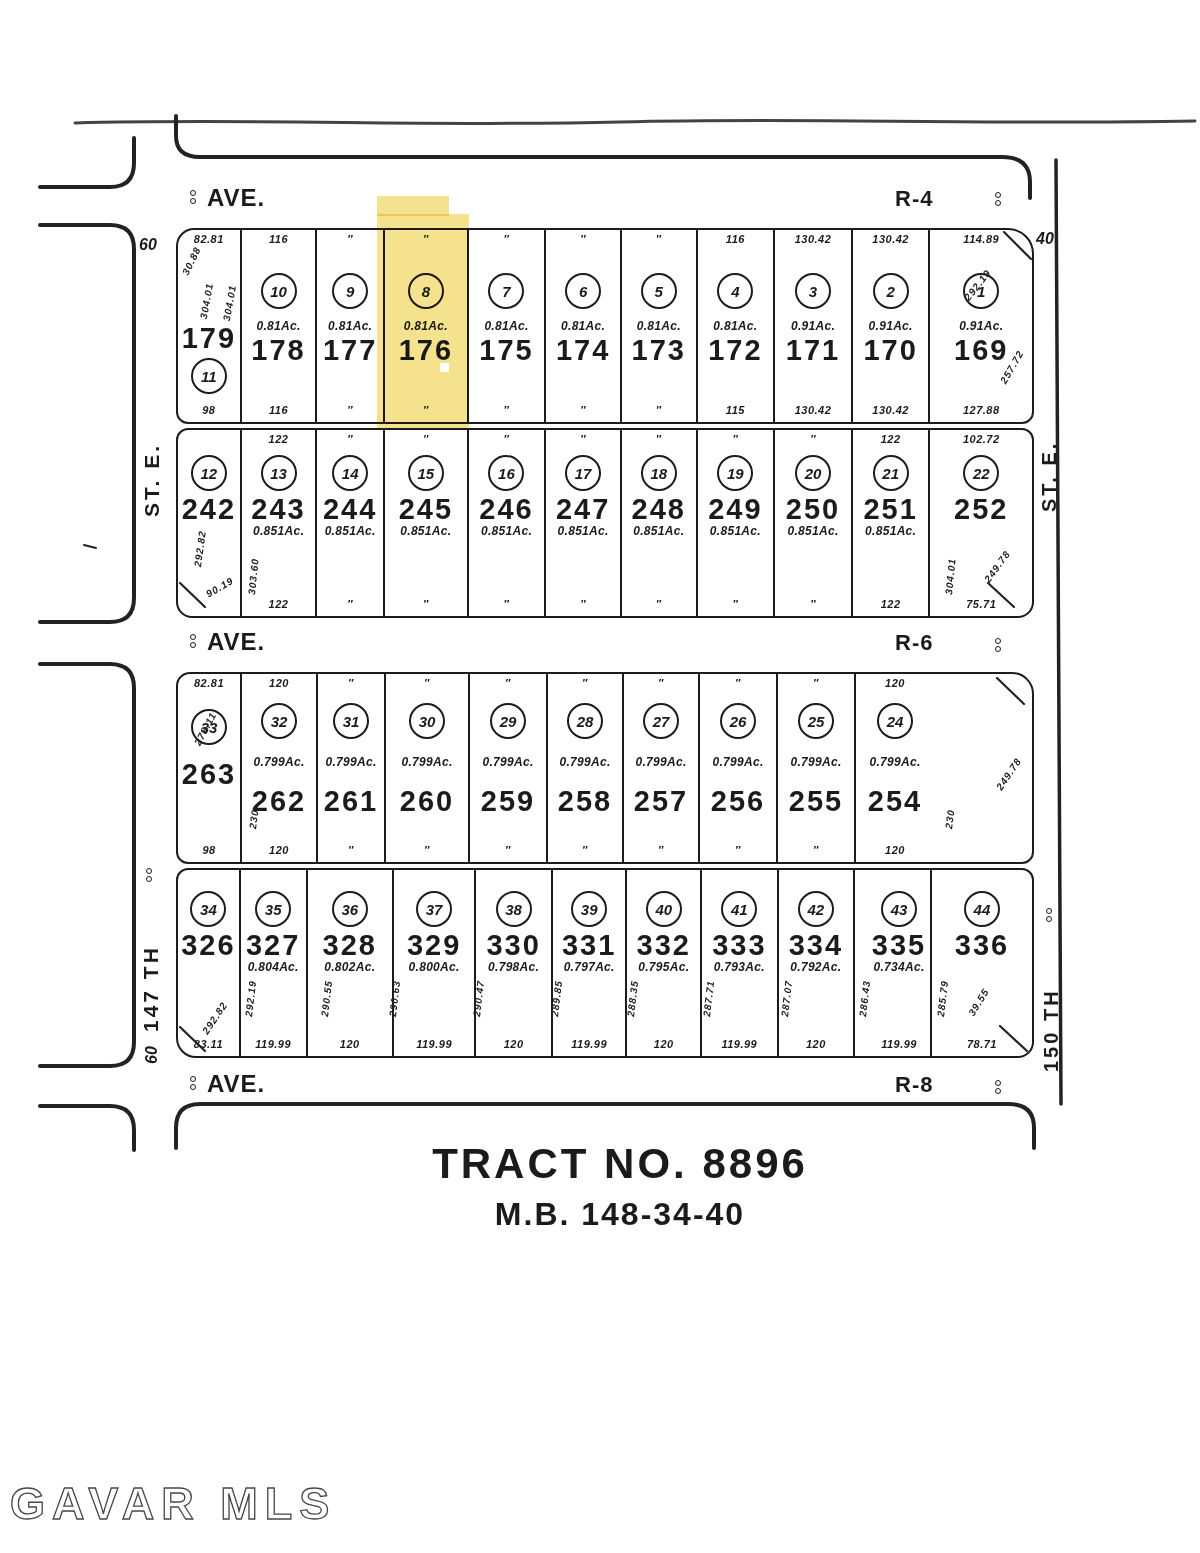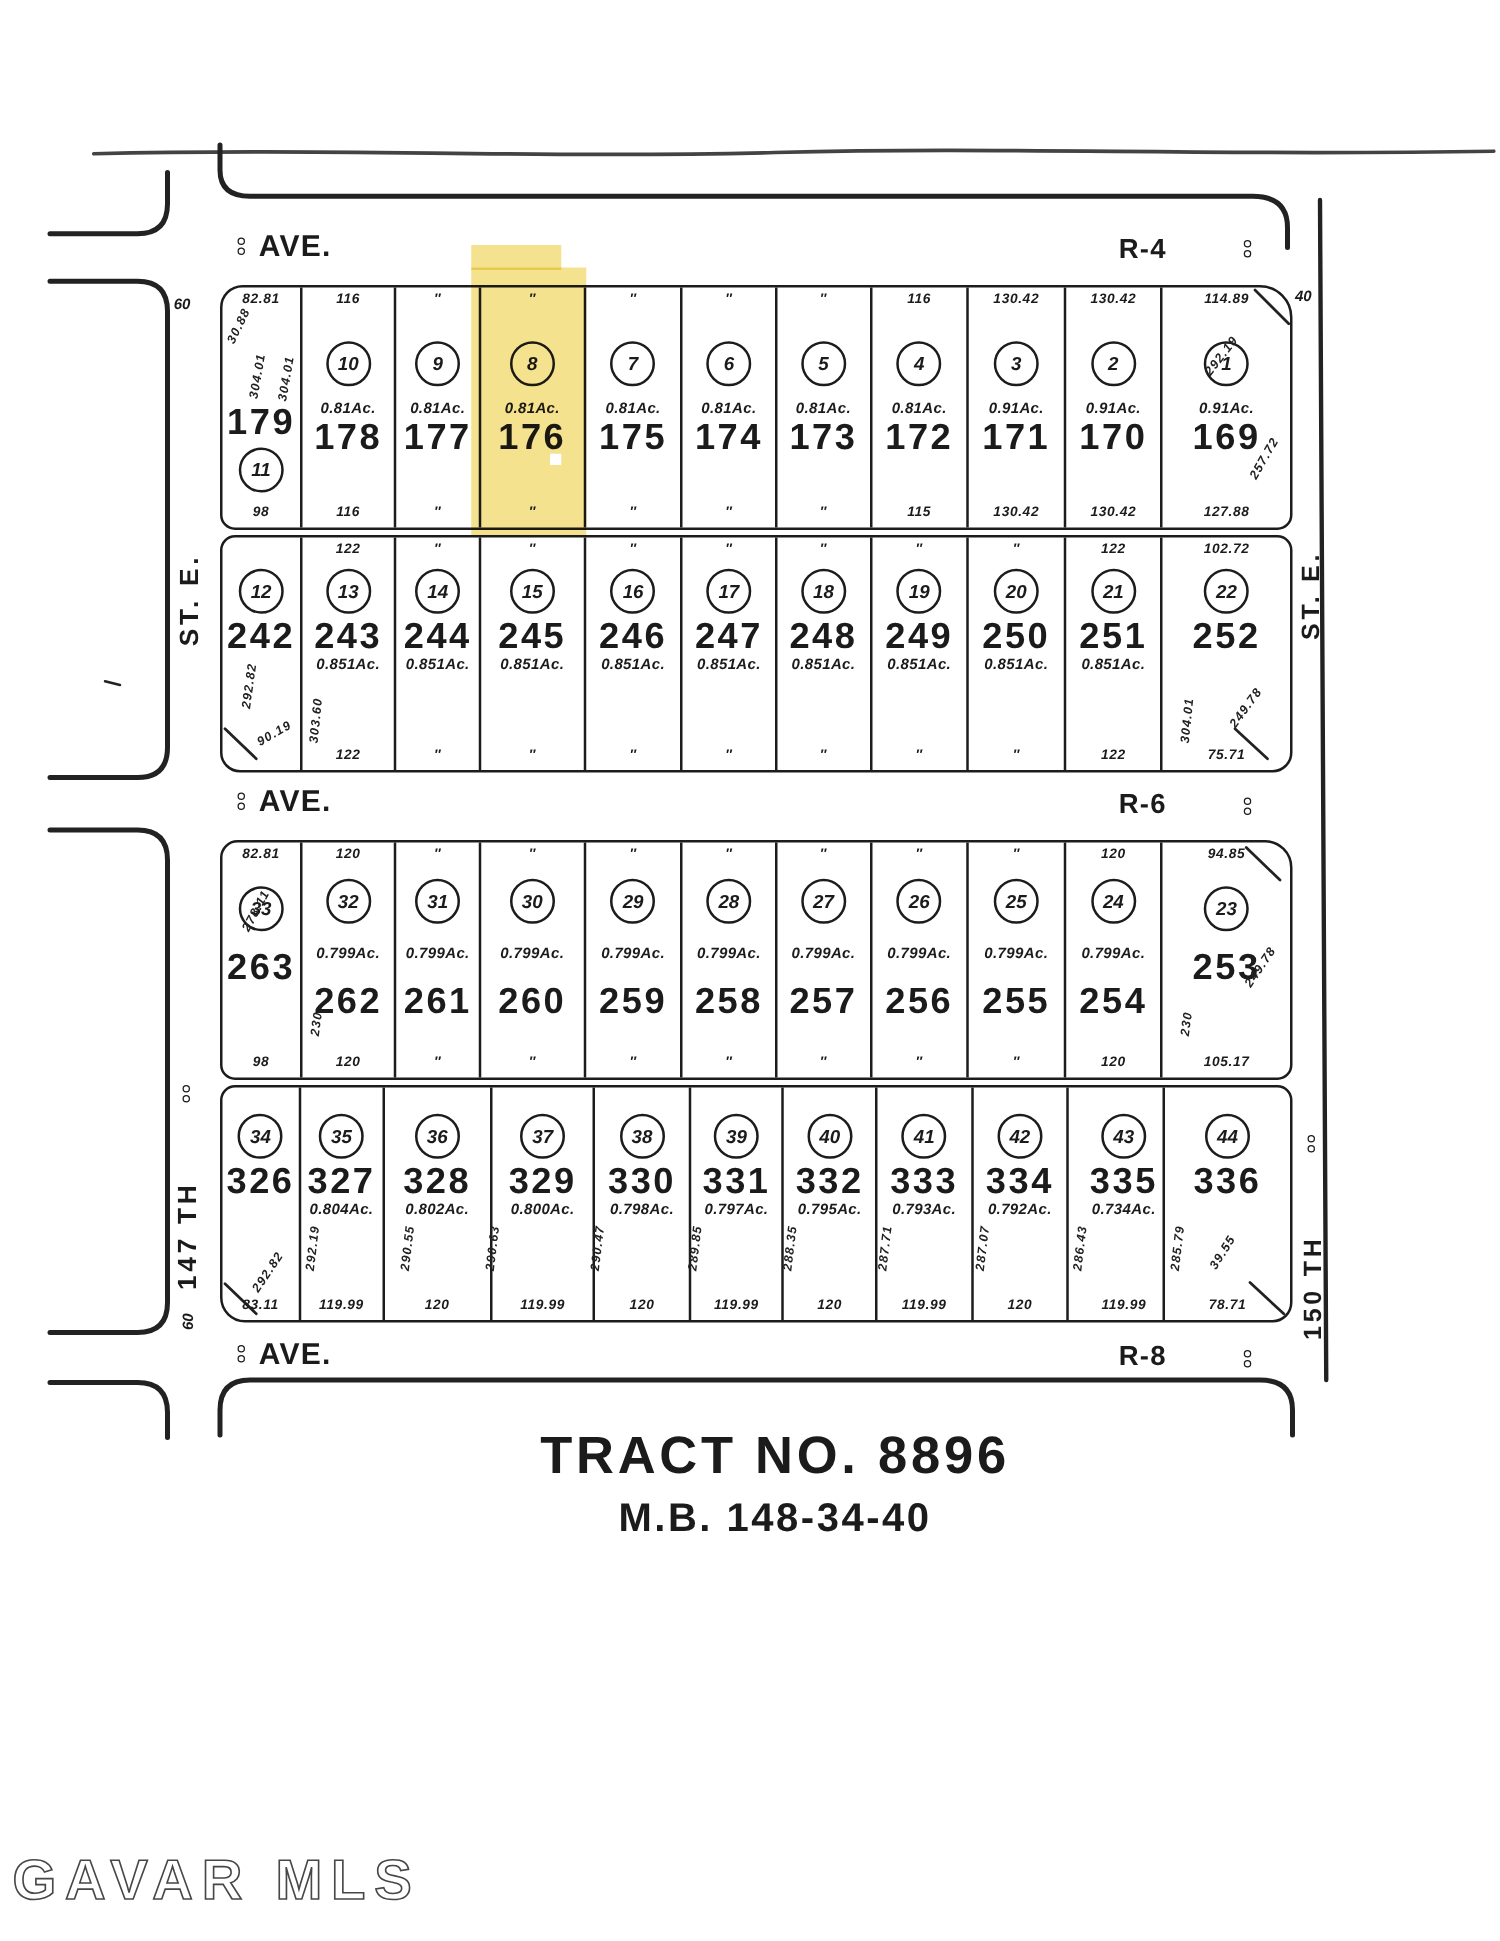--- a/index.html
+++ b/index.html
@@ -32,21 +32,21 @@
   .b0 .cell-cb .num{margin-top:0;} .b0 .cell-cb .circ{margin-top:5px;}
   .b1 .circ{margin-top:8px;text-align:right;} .b1 .num{margin-top:3px;} .b1 .area{margin-top:0;}
   .b2 .circ{margin-top:12px;} .b2 .area{margin-top:16px;} .b2 .num{margin-top:16px;}
   .b2 .noarea .num{margin-top:14px;}
   .b3 .circ{margin-top:4px;} .b3 .num{margin-top:3px;} .b3 .area{margin-top:0;}
   .lbl{position:absolute;font-weight:bold;white-space:nowrap;z-index:4;}
   .ave{font-size:24px;letter-spacing:1px;}
   .rsuf{font-size:22px;letter-spacing:1px;}
   .vlabel{position:absolute;writing-mode:vertical-rl;transform:rotate(180deg);
           font-weight:bold;font-size:21px;letter-spacing:3px;z-index:4;white-space:nowrap;}
-  .cdim{position:absolute;font-size:12px;font-weight:bold;font-style:italic;z-index:4;}
+  .cdim{position:absolute;font-size:16px;font-weight:bold;font-style:italic;z-index:4;}
   .cdim.rot{writing-mode:vertical-rl;transform:rotate(180deg);}
   .sym{position:absolute;display:flex;flex-direction:column;align-items:center;gap:2px;z-index:4;}
   .sym i{width:6px;height:6px;border:1.6px solid #1c1c1c;border-radius:50%;display:block;box-sizing:border-box;}
   .scr{position:absolute;font-size:10px;font-weight:bold;font-style:italic;letter-spacing:1px;
        transform-origin:0 0;z-index:3;white-space:nowrap;color:#222;}
   .title{position:absolute;left:620px;transform:translateX(-50%);font-weight:bold;z-index:4;
          white-space:nowrap;}
   .t1{top:1140px;font-size:42px;letter-spacing:3px;}
   .t2{top:1196px;font-size:32px;letter-spacing:2px;}
   .wm{position:absolute;left:10px;top:1478px;font-size:45px;letter-spacing:7px;z-index:4;
@@ -299,26 +299,20 @@
         <span class="area">0.799Ac.</span>
         <span class="num">255</span>
         <span class="dim bot">″</span>
       </div>
       <div class="cell" style="width: 78px;">
         <span class="dim top">120</span>
         <span class="circ">24</span>
         <span class="area">0.799Ac.</span>
         <span class="num">254</span>
         <span class="dim bot">120</span>
-      </div>
-      <div class="cell noarea" style="width: 102px;">
-        <span class="dim top">94.85</span>
-        <span class="circ" style="margin-top: 18px;">23</span>
-        <span class="num">253</span>
-        <span class="dim bot">105.17</span>
       </div>
     </div>
   <div class="block b3">
       <div class="cell noarea" style="width: 64px;">
         <span class="dim top"></span>
         <span class="circ">34</span>
         <span class="num">326</span>
         <span class="dim bot">83.11</span>
       </div>
       <div class="cell" style="width: 68px;">

